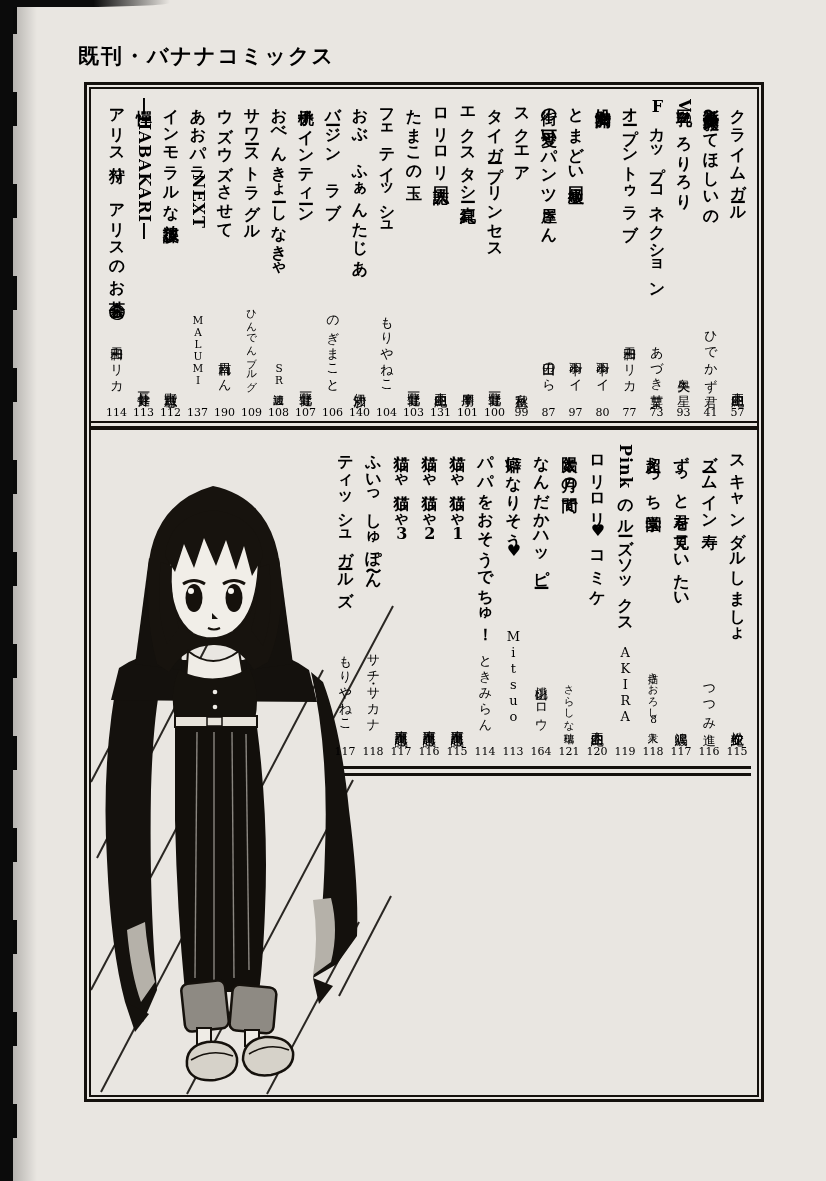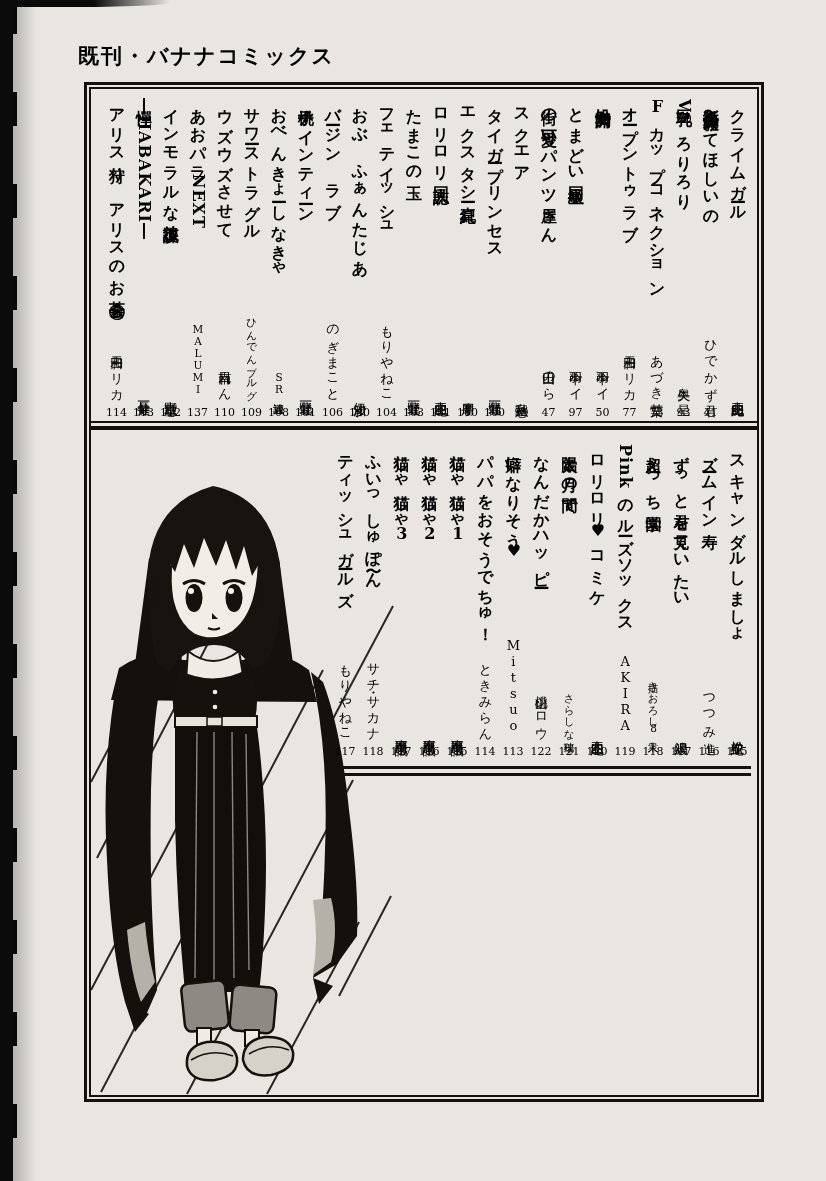--- a/index.html
+++ b/index.html
@@ -35,21 +35,21 @@
   .col{display:flex;flex-direction:column;align-items:center;box-sizing:border-box;}
   .upper-list .col{width:27px;}
   .lower-list .col{width:28px;}
   .vtext{writing-mode:vertical-rl;text-orientation:mixed;line-height:1.05;letter-spacing:1px;
          white-space:nowrap;}
   .title{font-size:16px;font-weight:bold;}
   .spacer{flex:1 1 auto;min-height:4px;}
   .author{font-size:13px;}
   .upright{text-orientation:upright;}
   .small{font-size:10.5px;letter-spacing:0;}
-  .num{flex:0 0 auto;font-size:11px;height:15px;margin-top:11px;}
+  .num{flex:0 0 auto;font-size:11px;height:15px;margin-top:20px;}
   
   .illu{position:absolute;inset:0;z-index:1;}
 </style>
 </head>
 <body>
 
 <div class="page">
   <div class="scan-strip"></div>
   <div class="scan-top"></div>
 
@@ -57,21 +57,21 @@
 
   <div class="frame">
     <div class="frame-inner">
 
       <div class="upper-list">
 
       <div class="col">
             <div class="vtext title">クライムガール</div>
             <div class="spacer"></div>
             <div class="vtext author">内山亜紀</div>
-            <div class="num">52</div>
+            <div class="num">57</div>
           </div>
           <div class="col">
             <div class="vtext title">微熱少女〜教えてほしいの</div>
             <div class="spacer"></div>
             <div class="vtext author">ひでかず君</div>
             <div class="num">41</div>
           </div>
           <div class="col">
             <div class="vtext title">巨乳VSろりろり</div>
             <div class="spacer"></div>
@@ -87,51 +87,51 @@
           <div class="col">
             <div class="vtext title">オープントゥラブ</div>
             <div class="spacer"></div>
             <div class="vtext author">和田エリカ</div>
             <div class="num">77</div>
           </div>
           <div class="col">
             <div class="vtext title">処女満開</div>
             <div class="spacer"></div>
             <div class="vtext author">羽中ルイ</div>
-            <div class="num">50</div>
+            <div class="num">80</div>
           </div>
           <div class="col">
             <div class="vtext title">とまどい同級生</div>
             <div class="spacer"></div>
             <div class="vtext author">羽中ルイ</div>
             <div class="num">97</div>
           </div>
           <div class="col">
             <div class="vtext title">街の可愛いパンツ屋さん</div>
             <div class="spacer"></div>
             <div class="vtext author">山田のら</div>
-            <div class="num">47</div>
+            <div class="num">87</div>
           </div>
           <div class="col">
             <div class="vtext title">スクエア</div>
             <div class="spacer"></div>
             <div class="vtext author">富秋愁</div>
             <div class="num">99</div>
           </div>
           <div class="col">
             <div class="vtext title">タイガープリンセス</div>
             <div class="spacer"></div>
             <div class="vtext author">北野健一</div>
             <div class="num">100</div>
           </div>
           <div class="col">
             <div class="vtext title">エクスタシー真紀</div>
             <div class="spacer"></div>
             <div class="vtext author">摩周子</div>
-            <div class="num">160</div>
+            <div class="num">101</div>
           </div>
           <div class="col">
             <div class="vtext title">ロリロリ同人誌</div>
             <div class="spacer"></div>
             <div class="vtext author">内山亜紀</div>
             <div class="num">131</div>
           </div>
           <div class="col">
             <div class="vtext title">たまこの玉</div>
             <div class="spacer"></div>
@@ -153,39 +153,39 @@
           <div class="col">
             <div class="vtext title">バージン　ラブ</div>
             <div class="spacer"></div>
             <div class="vtext author">のぎまこと</div>
             <div class="num">106</div>
           </div>
           <div class="col">
             <div class="vtext title">桃子ナインティーン</div>
             <div class="spacer"></div>
             <div class="vtext author">北野健一</div>
-            <div class="num">161</div>
+            <div class="num">107</div>
           </div>
           <div class="col">
             <div class="vtext title">おべんきょーしなきゃ</div>
             <div class="spacer"></div>
             <div class="vtext author upright small">SR渡辺誠</div>
             <div class="num">108</div>
           </div>
           <div class="col">
             <div class="vtext title">サワーストラグル</div>
             <div class="spacer"></div>
             <div class="vtext author small">ひんでんブルグ</div>
             <div class="num">109</div>
           </div>
           <div class="col">
             <div class="vtext title">ウズウズさせて</div>
             <div class="spacer"></div>
             <div class="vtext author">南日れん</div>
-            <div class="num">110</div>
+            <div class="num">190</div>
           </div>
           <div class="col">
             <div class="vtext title">あおパラNEXT</div>
             <div class="spacer"></div>
             <div class="vtext author upright small">MALUMI</div>
             <div class="num">137</div>
           </div>
           <div class="col">
             <div class="vtext title">インモラルな放課後</div>
             <div class="spacer"></div>
@@ -320,21 +320,21 @@
             <div class="col">
               <div class="vtext title">太陽と月の間で</div>
               <div class="spacer"></div>
               <div class="vtext author small">さらしな瑞穂</div>
               <div class="num">121</div>
             </div>
             <div class="col">
               <div class="vtext title">なんだかハッピー</div>
               <div class="spacer"></div>
               <div class="vtext author">桃山ジロウ</div>
-              <div class="num">122</div>
+              <div class="num">164</div>
             </div>
             <div class="col">
               <div class="vtext title">癖になりそう♥</div>
               <div class="spacer"></div>
               <div class="vtext author upright">Mitsuo</div>
               <div class="num">113</div>
             </div>
             <div class="col">
               <div class="vtext title">パパをおそうでちゅ！</div>
               <div class="spacer"></div>

